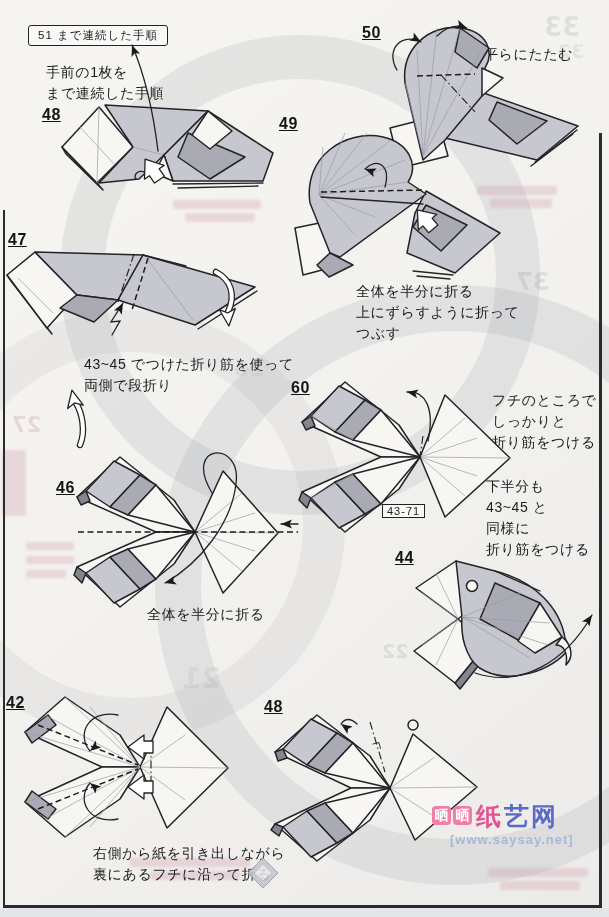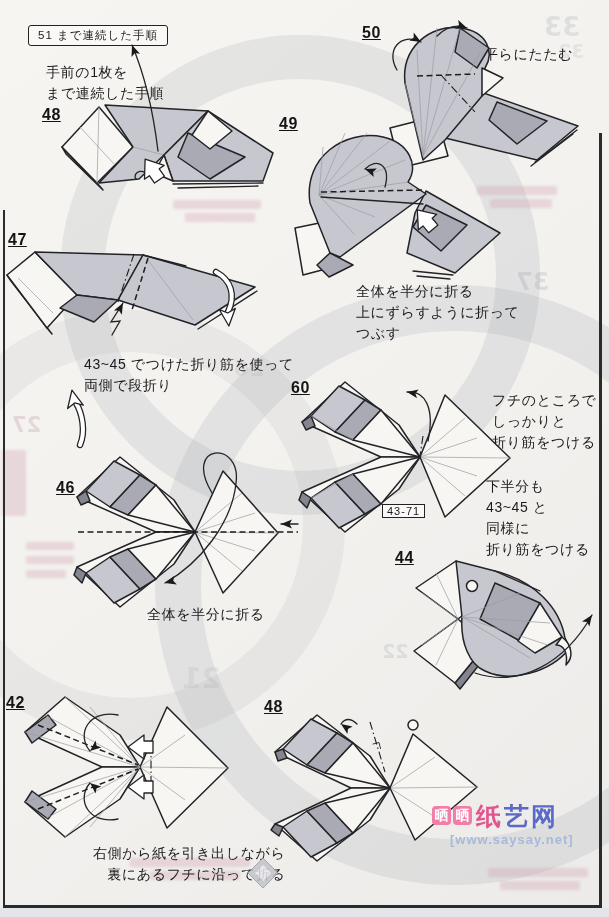--- a/index.html
+++ b/index.html
@@ -285,21 +285,21 @@
       <line class="cr" x1="62" y1="64" x2="130" y2="105"></line>
       <circle class="pp f0" cx="72" cy="33" r="5.5"></circle>
     </g>
     <g>
       <path class="ln" d="M 75,120 C 120,135 165,110 192,62"></path>
       <path class="ah" transform="translate(192,62) rotate(-55)" d="M0,0 L-11,4.5 L-8.5,0 L-11,-4.5 Z"></path>
     </g>
   </svg>
 
   <div class="stepnum" style="left:6px;top:694px;">42</div>
-  <div class="note" style="left:93px;top:843px;text-align:right;">右側から紙を引き出しながら
+  <div class="note" style="left:93px;top:843px;">右側から紙を引き出しながら
 裏にあるフチに沿って折る</div>
   <svg class="diag" style="left:20px;top:695px;" width="260" height="175" viewBox="0 0 260 175">
     <g>
       <polygon class="pp f0" points="120,72 147,12 208,73 147,133"></polygon>
       <line class="cr" x1="120" y1="72" x2="165" y2="40"></line>
       <line class="cr" x1="120" y1="72" x2="208" y2="73"></line>
       <line class="cr" x1="120" y1="72" x2="165" y2="105"></line>
       <polygon class="pp f0" points="5,37 45,2 100,40 120,72 82,72"></polygon>
       <polygon class="pp f2" points="5,37 28,20 36,30 12,48"></polygon>
       <polygon class="pp f0" points="5,107 45,142 100,104 120,72 82,72"></polygon>

